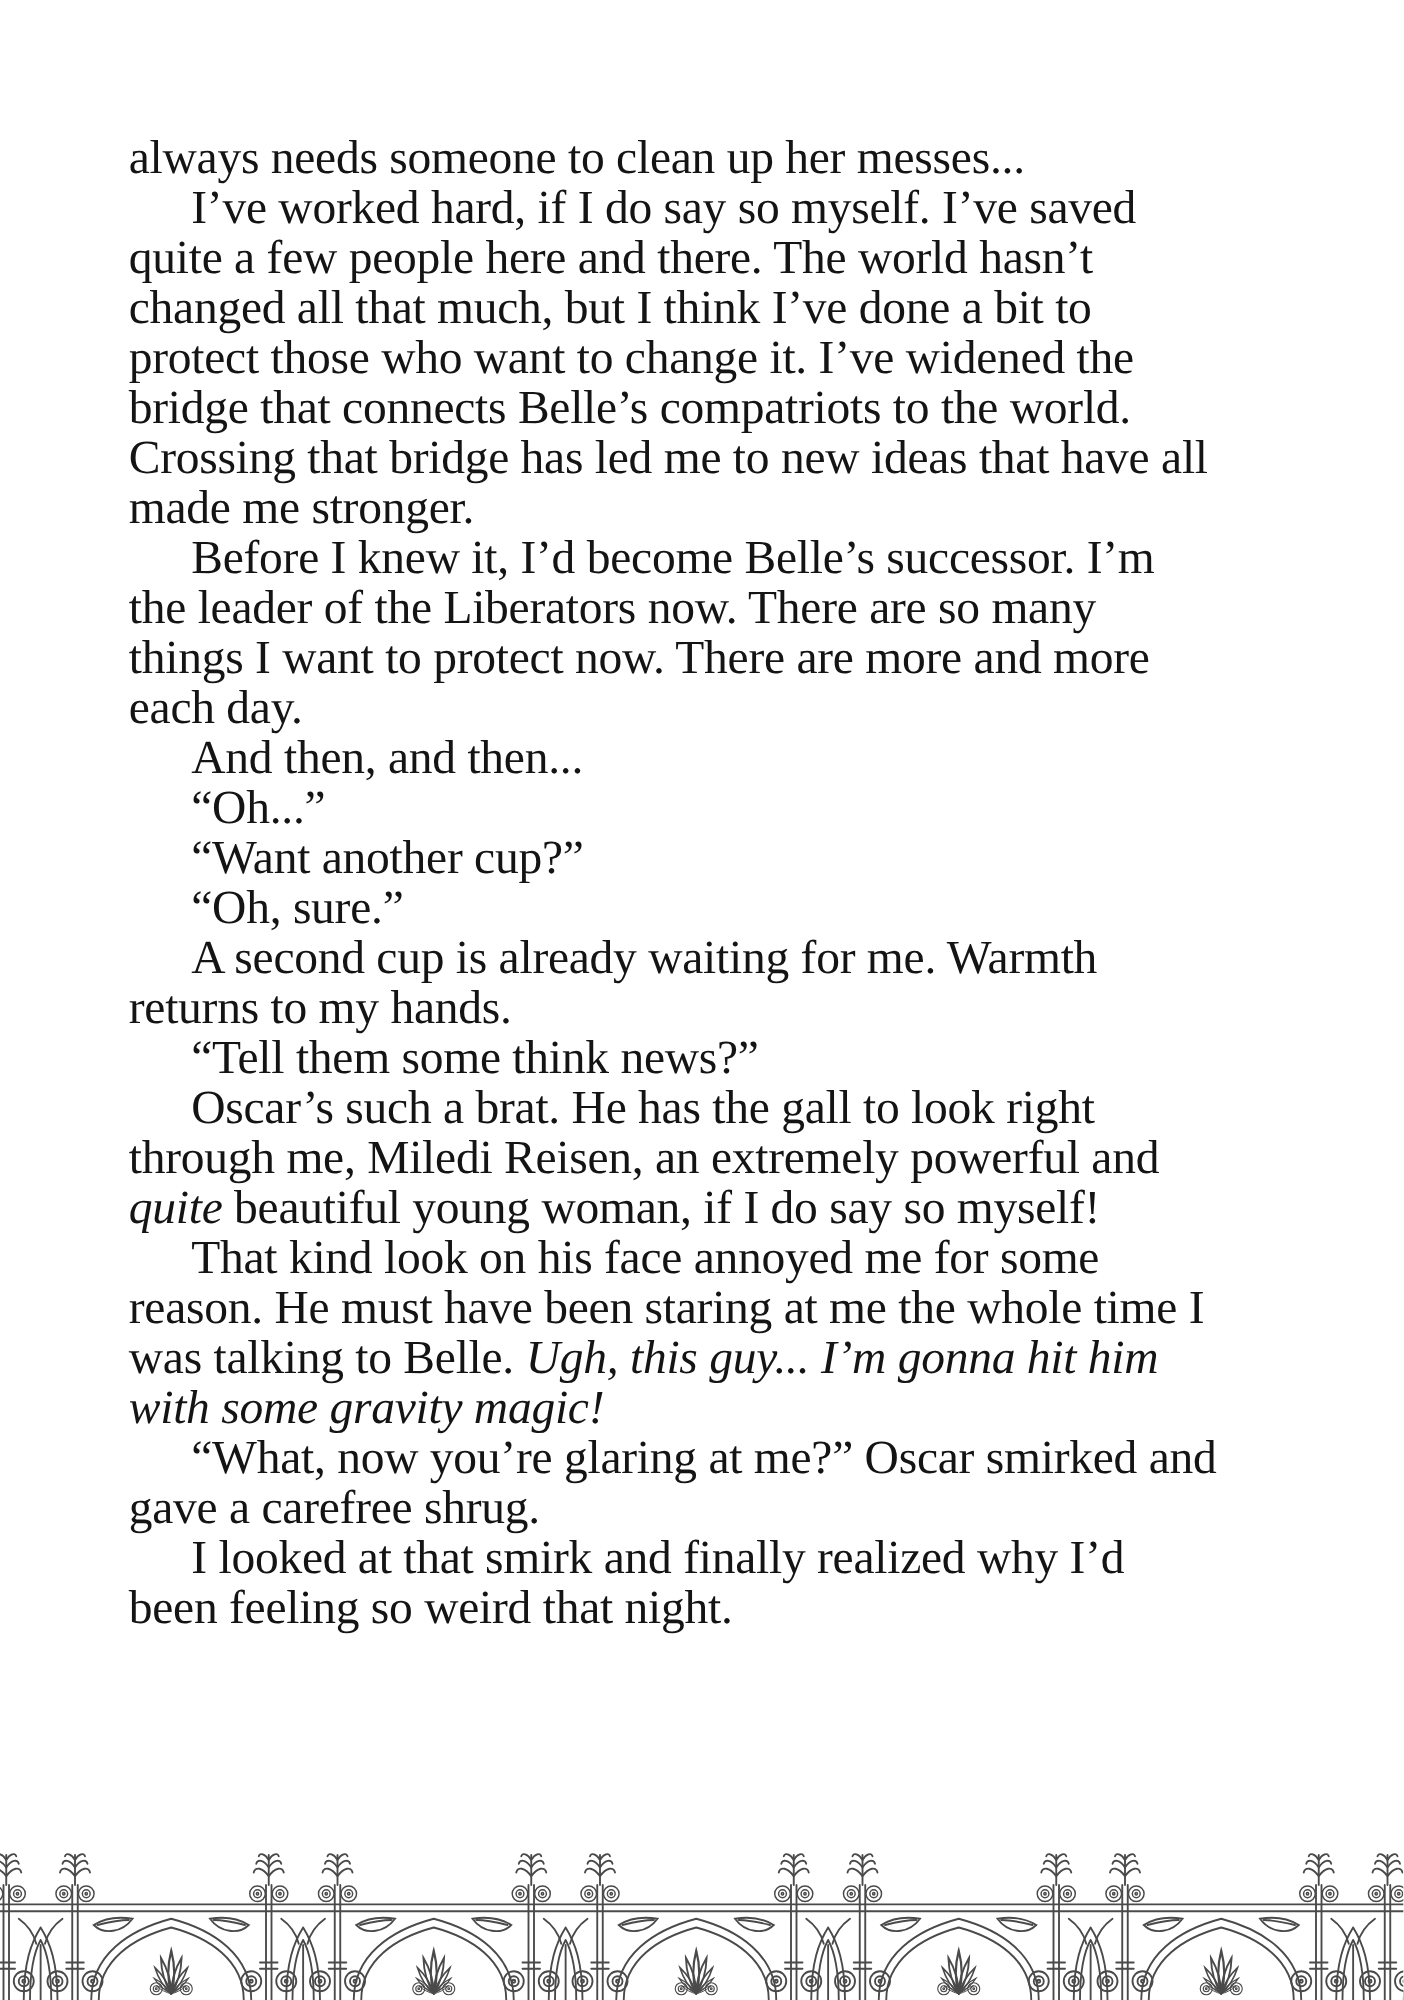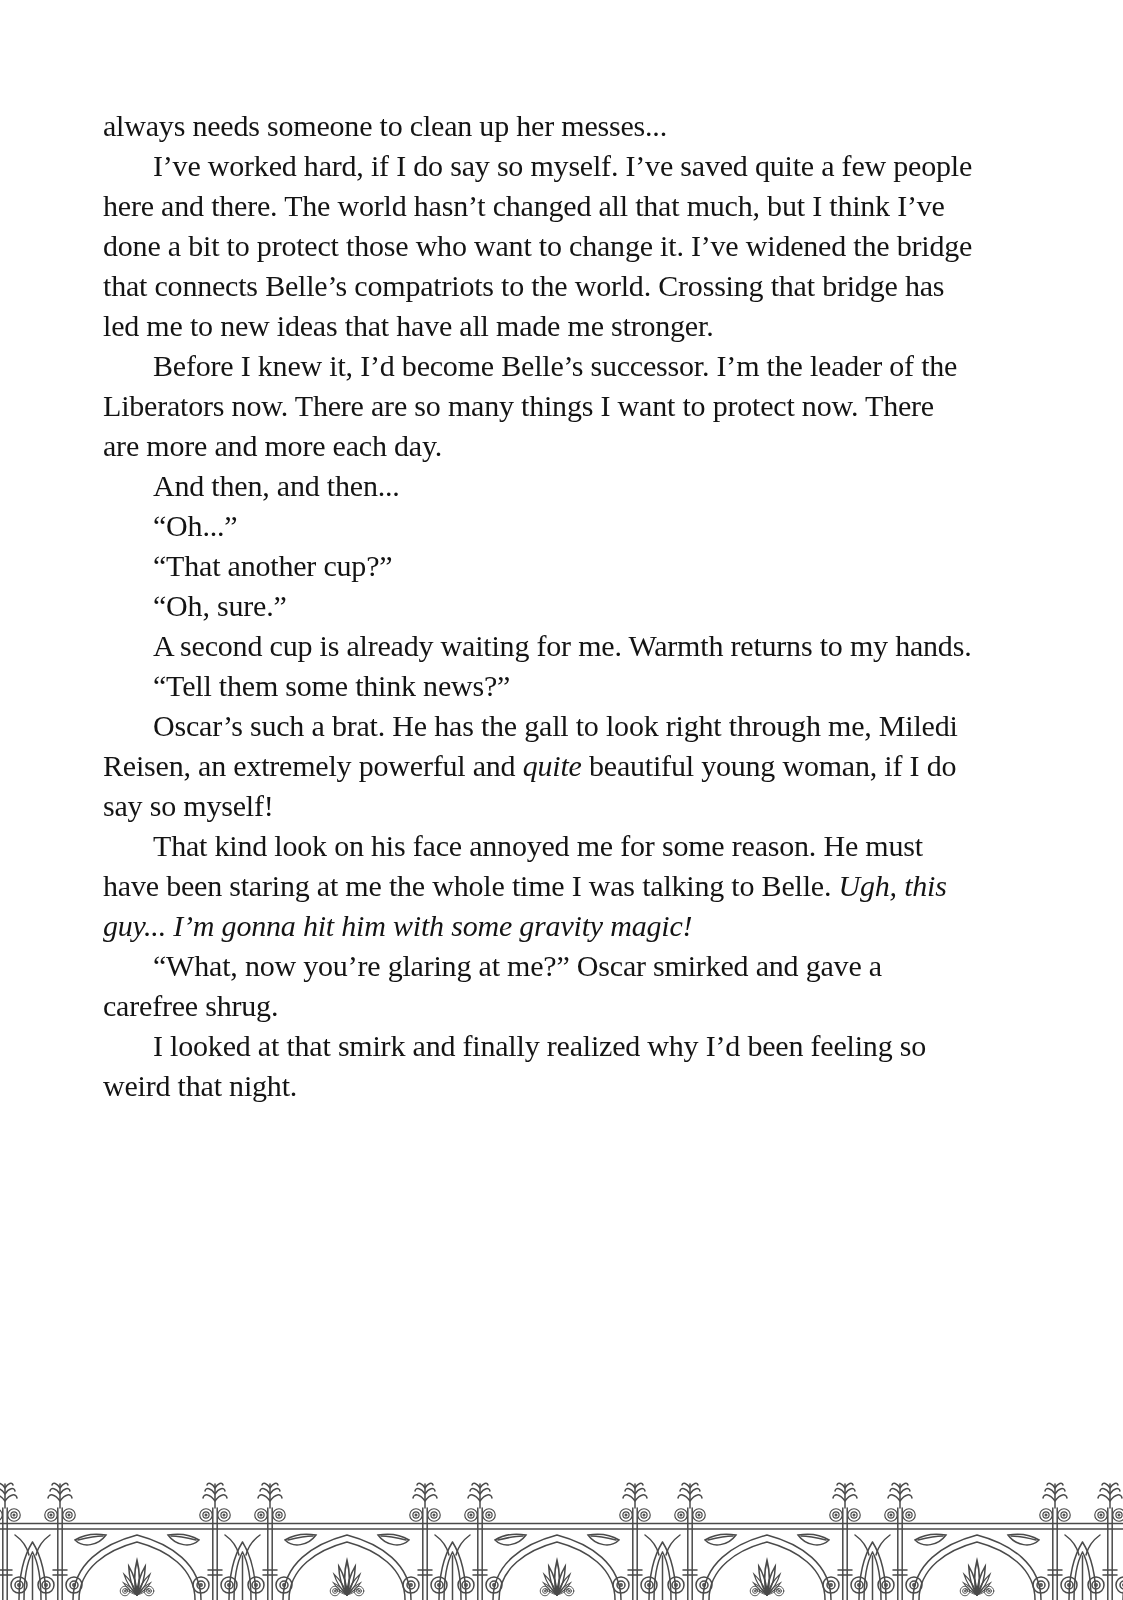--- a/index.html
+++ b/index.html
@@ -14,21 +14,21 @@
     background: #ffffff;
     overflow: hidden;
     font-family: "Liberation Serif", serif;
     color: #141414;
   }
   .text-block {
     position: absolute;
     left: 103px;
     top: 106px;
     width: 874px;
-    font-size: 30px;
+    font-size: 38px;
     line-height: 40px;
     text-align: left;
     letter-spacing: -0.2px;
   }
   .para {
     margin: 0;
     padding: 0;
     text-indent: 0;
   }
   .para.indent {
@@ -53,21 +53,21 @@
 <body>
 
 <div class="page">
 
   <main class="text-block">
       <p class="para"><span class="run">always needs someone to clean up her messes...</span></p>
       <p class="para indent"><span class="run">I’ve worked hard, if I do say so myself. I’ve saved quite a few people here and there. The world hasn’t changed all that much, but I think I’ve done a bit to protect those who want to change it. I’ve widened the bridge that connects Belle’s compatriots to the world. Crossing that bridge has led me to new ideas that have all made me stronger.</span></p>
       <p class="para indent"><span class="run">Before I knew it, I’d become Belle’s successor. I’m the leader of the Liberators now. There are so many things I want to protect now. There are more and more each day.</span></p>
       <p class="para indent"><span class="run">And then, and then...</span></p>
       <p class="para indent"><span class="run">“Oh...”</span></p>
-      <p class="para indent"><span class="run">“That another cup?”</span></p>
+      <p class="para indent"><span class="run">“Want another cup?”</span></p>
       <p class="para indent"><span class="run">“Oh, sure.”</span></p>
       <p class="para indent"><span class="run">A second cup is already waiting for me. Warmth returns to my hands.</span></p>
       <p class="para indent"><span class="run">“Tell them some think news?”</span></p>
       <p class="para indent"><span class="run">Oscar’s such a brat. He has the gall to look right through me, Miledi Reisen, an extremely powerful and </span><span class="run italic">quite</span><span class="run"> beautiful young woman, if I do say so myself!</span></p>
       <p class="para indent"><span class="run">That kind look on his face annoyed me for some reason. He must have been staring at me the whole time I was talking to Belle. </span><span class="run italic">Ugh, this guy... I’m gonna hit him with some gravity magic!</span></p>
       <p class="para indent"><span class="run">“What, now you’re glaring at me?” Oscar smirked and gave a carefree shrug.</span></p>
       <p class="para indent"><span class="run">I looked at that smirk and finally realized why I’d been feeling so weird that night.</span></p>
     </main>
 
   <footer class="ornament">

